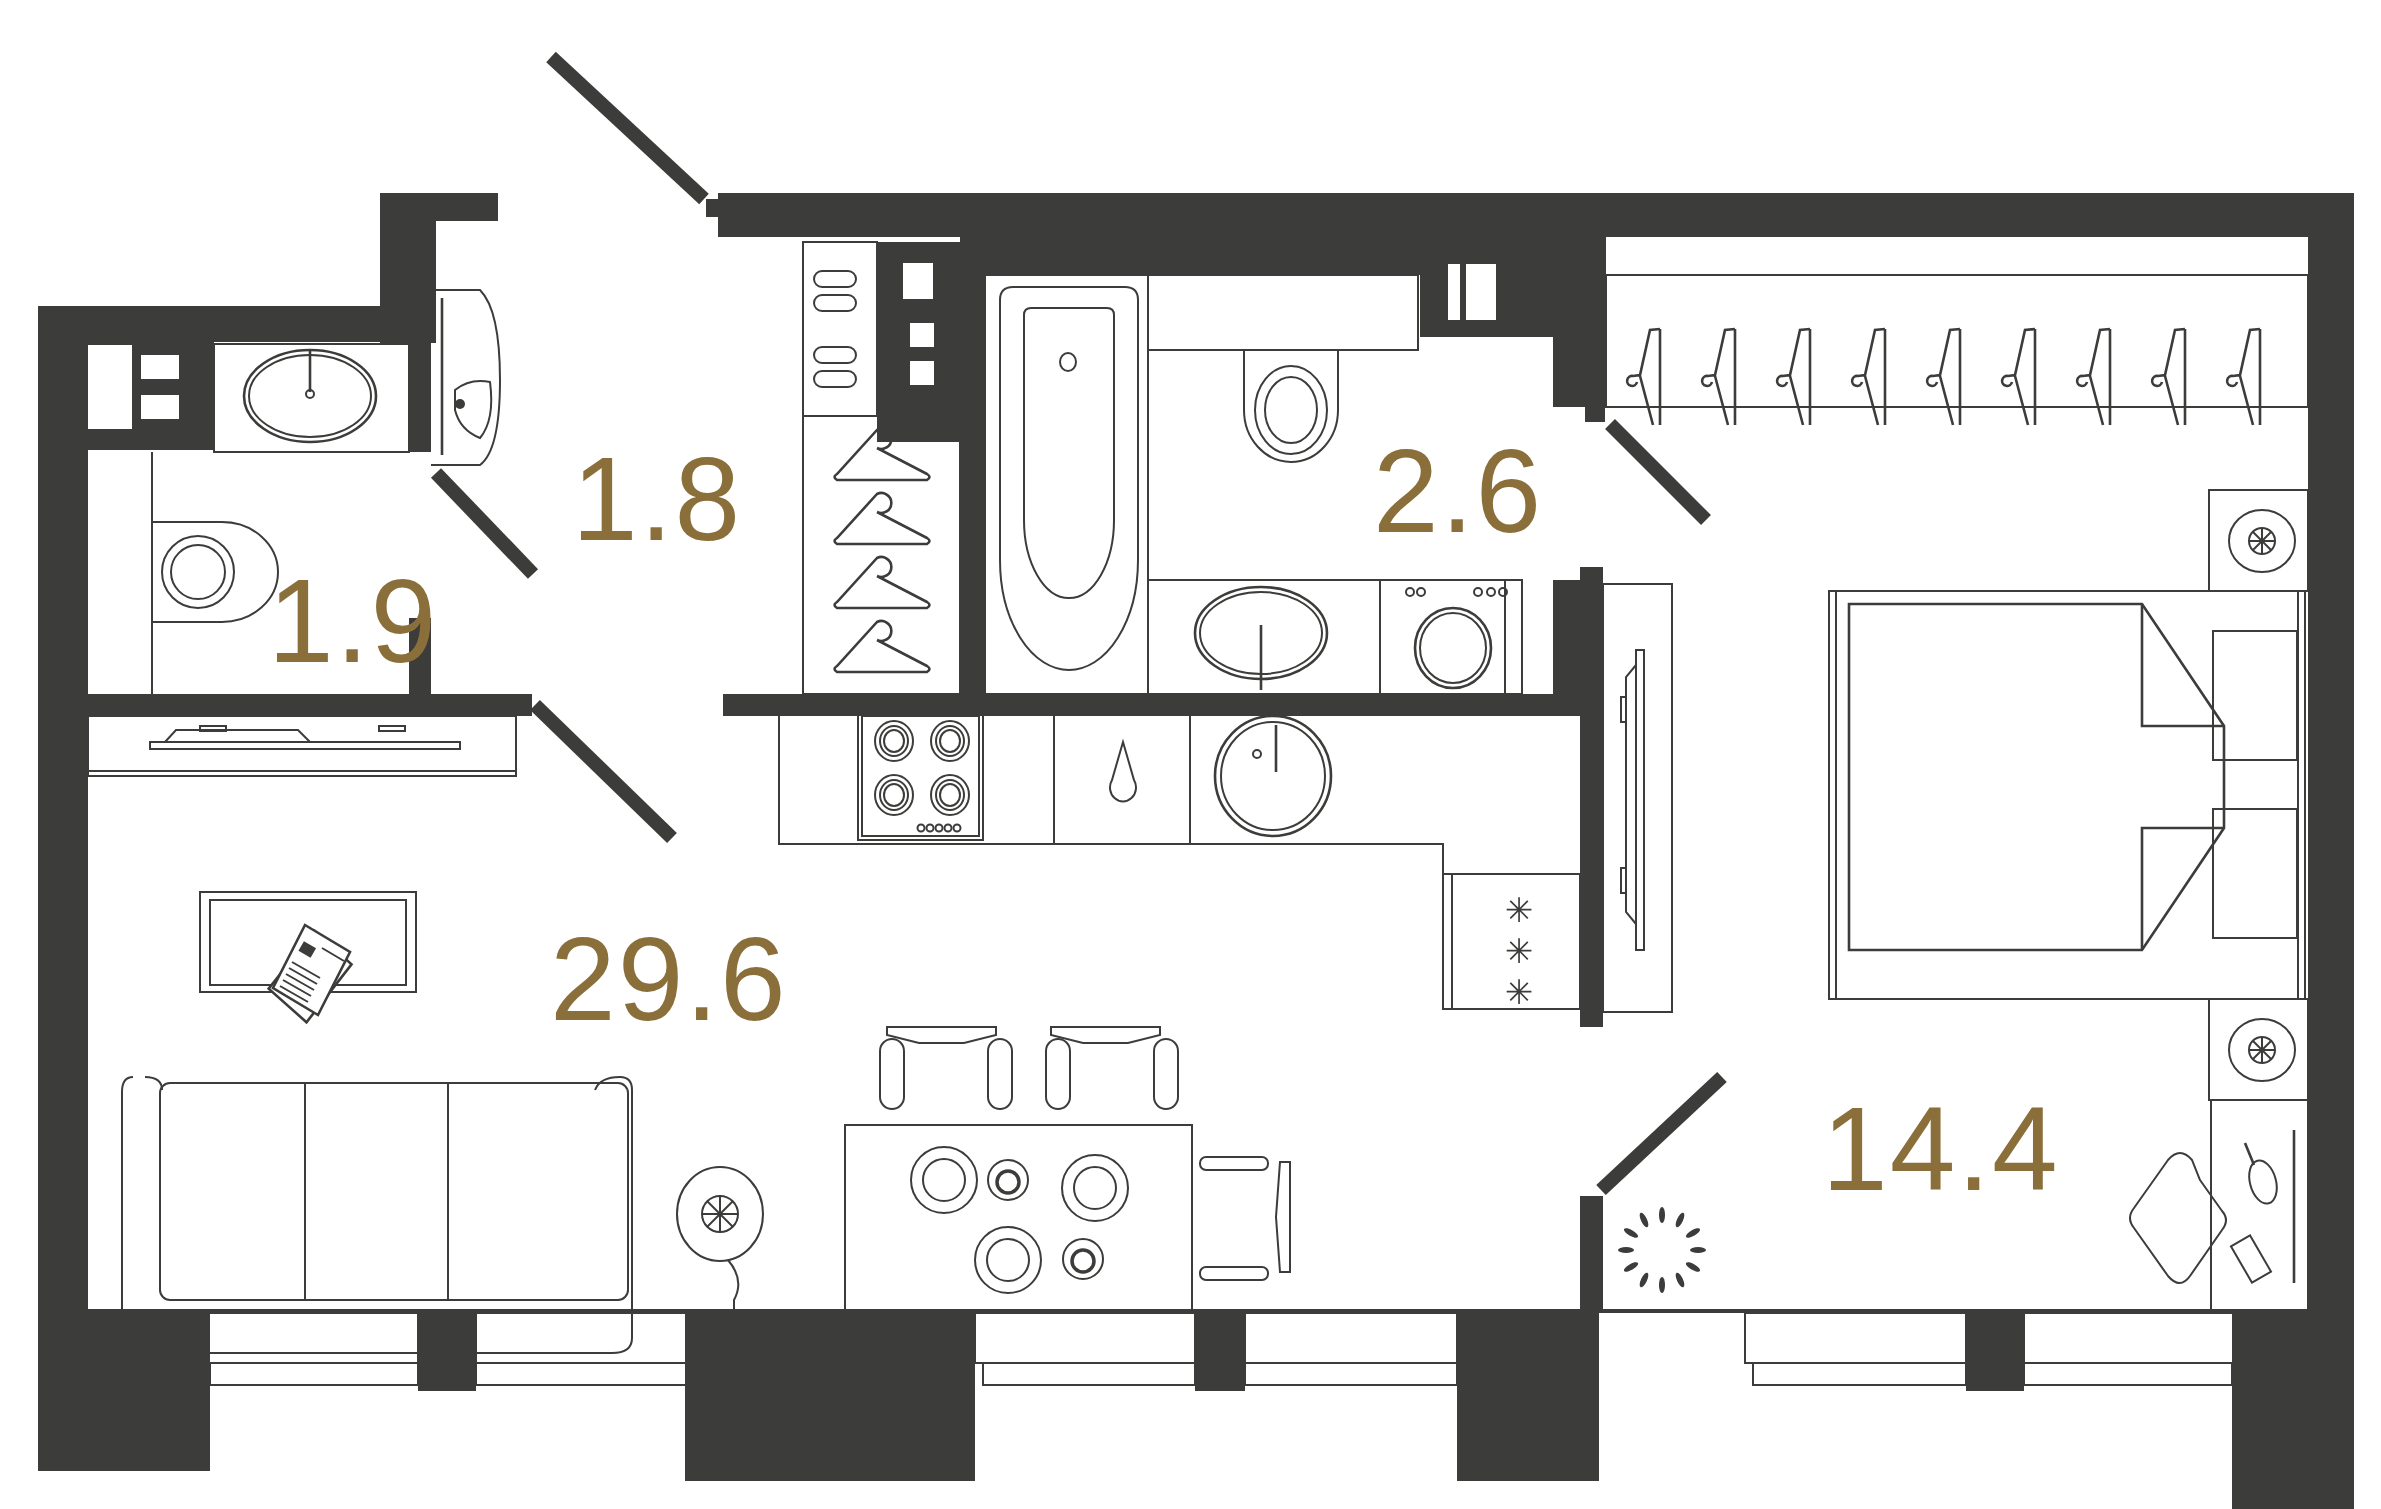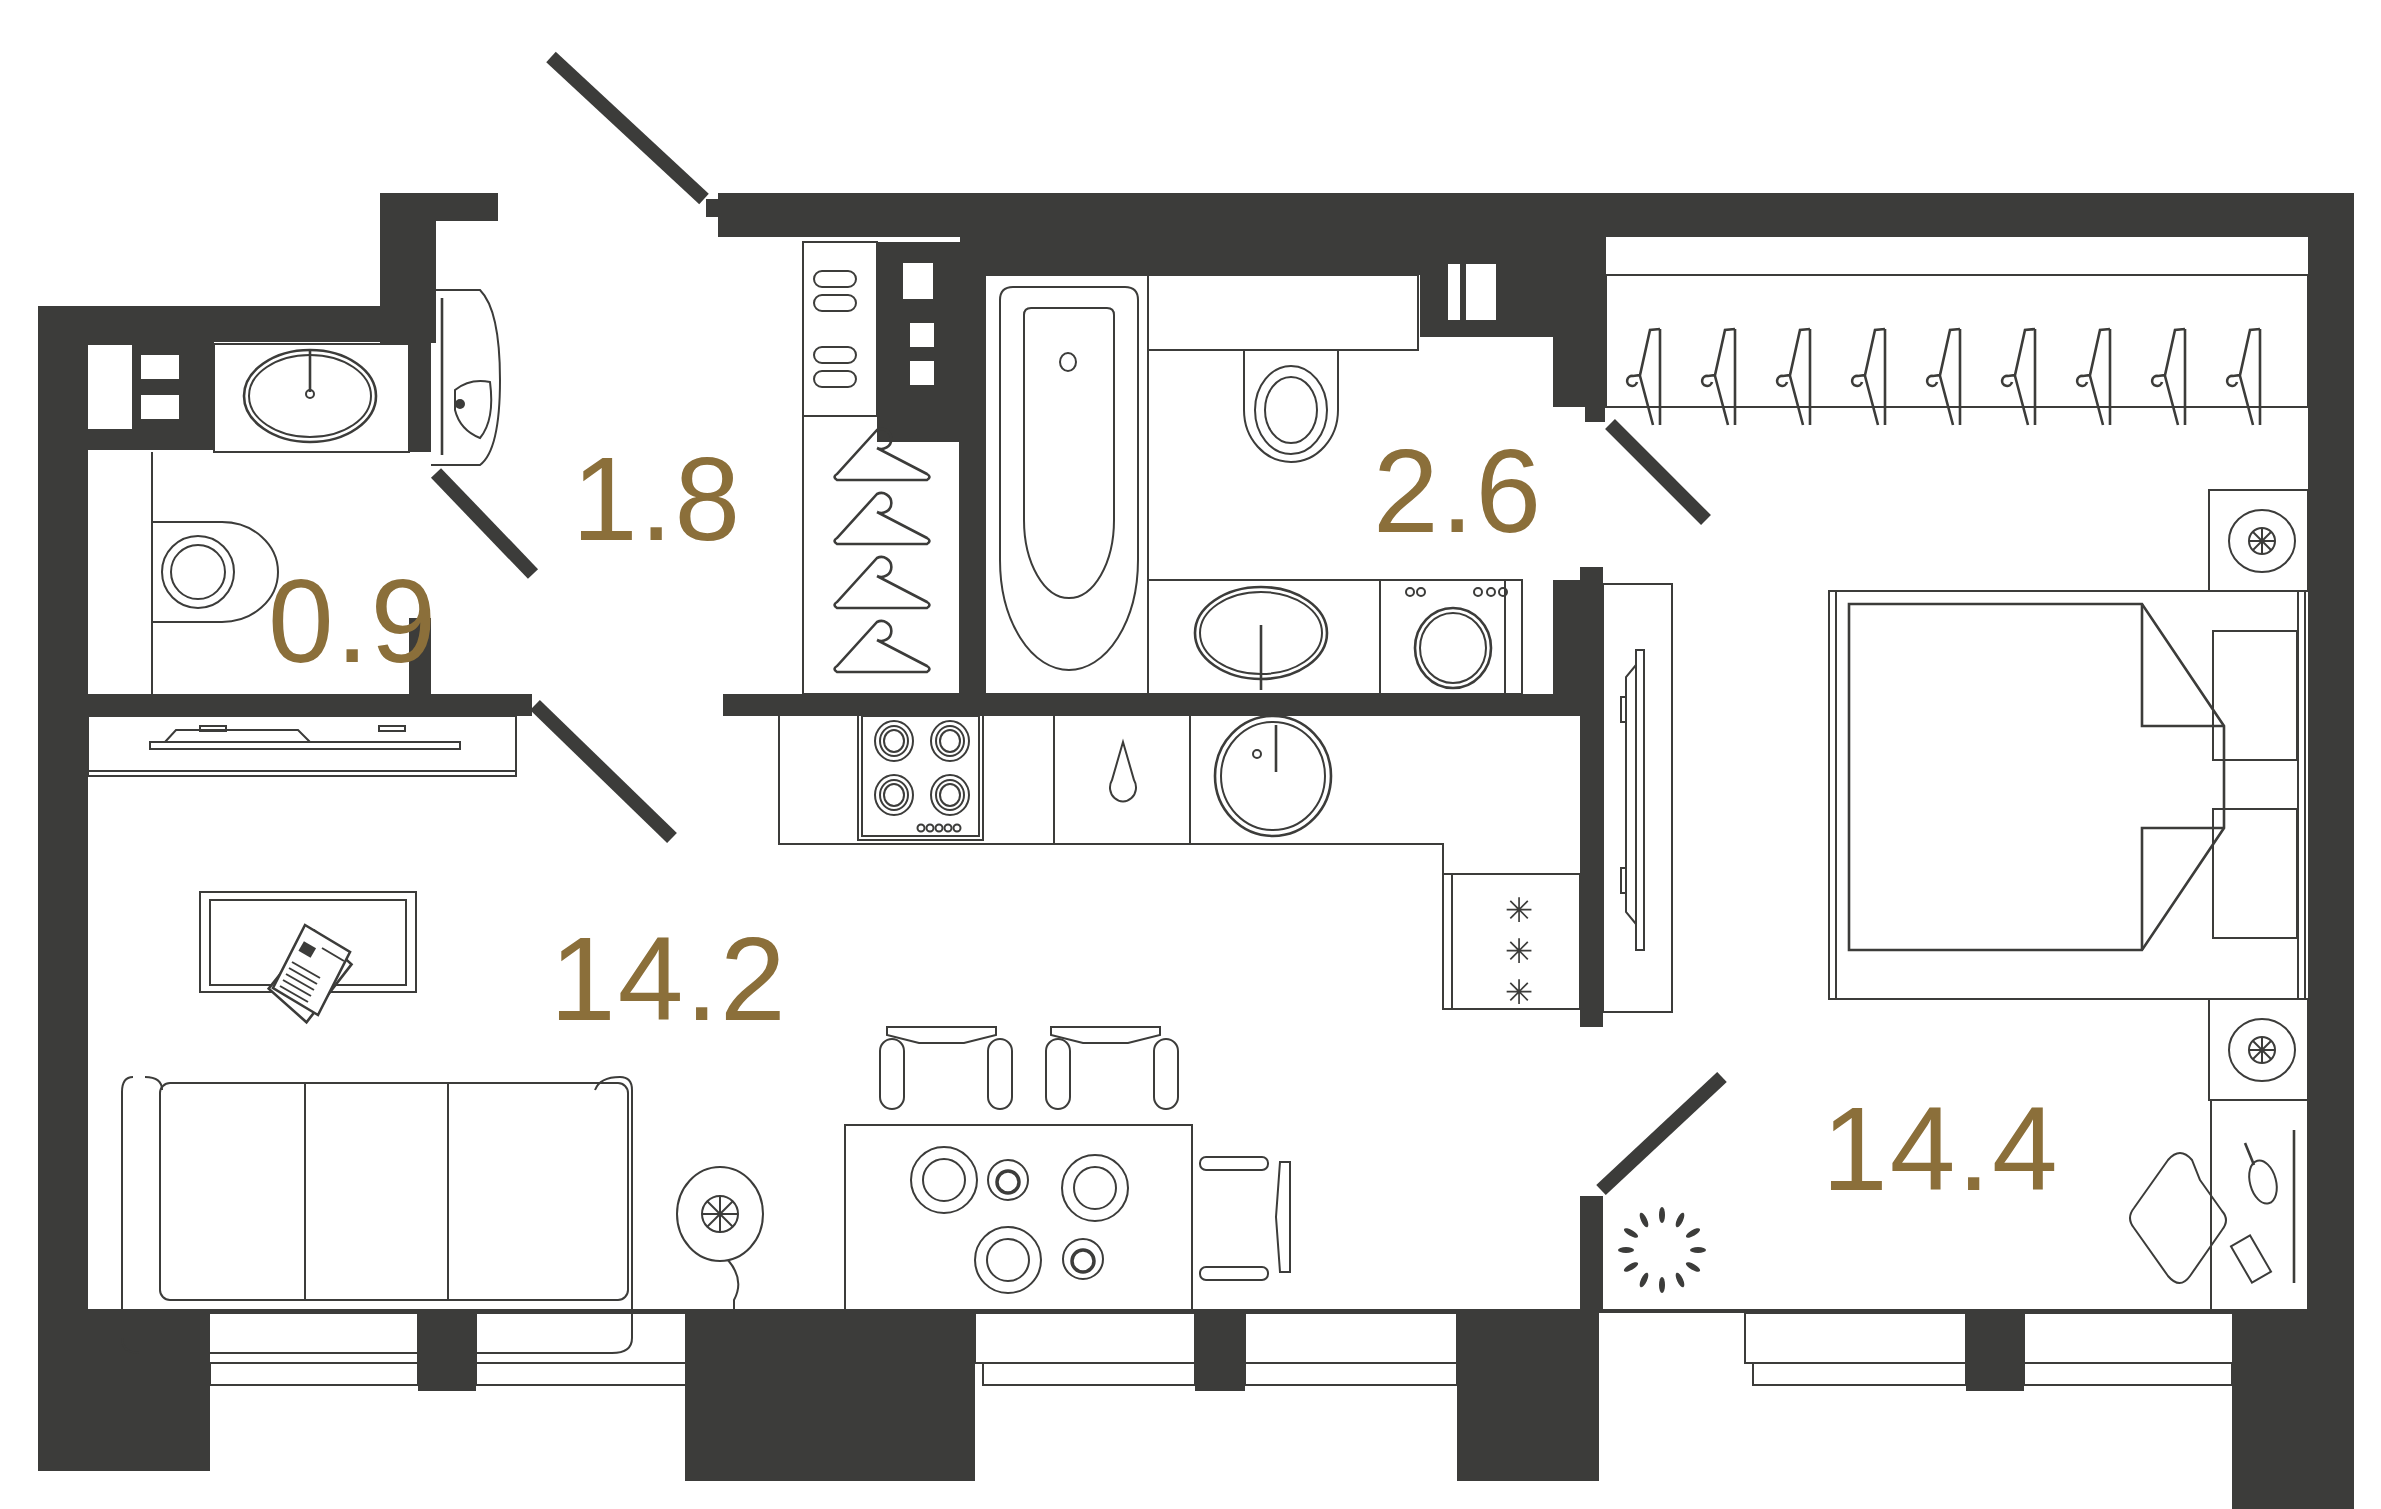--- a/index.html
+++ b/index.html
@@ -369,17 +369,17 @@
       <ellipse cx="1662" cy="1285" rx="3" ry="8"></ellipse>
       <ellipse cx="1644" cy="1280" rx="3" ry="8" transform="rotate(-155 1644 1280)"></ellipse>
       <ellipse cx="1631" cy="1267" rx="3" ry="8" transform="rotate(-120 1631 1267)"></ellipse>
       <ellipse cx="1626" cy="1250" rx="3" ry="8" transform="rotate(90 1626 1250)"></ellipse>
       <ellipse cx="1631" cy="1233" rx="3" ry="8" transform="rotate(-60 1631 1233)"></ellipse>
       <ellipse cx="1644" cy="1220" rx="3" ry="8" transform="rotate(-25 1644 1220)"></ellipse>
     </g>
   </g>
 </svg>
 
-<div class="area" style="left:268px;top:562px;">0.9</div>
+<div class="area" style="left:268px;top:562px;">1.9</div>
 <div class="area" style="left:572px;top:440px;">1.8</div>
 <div class="area" style="left:1373px;top:432px;">2.6</div>
-<div class="area" style="left:550px;top:920px;">14.2</div>
+<div class="area" style="left:550px;top:920px;">29.6</div>
 <div class="area" style="left:1822px;top:1090px;">14.4</div>
 
 </body></html>

